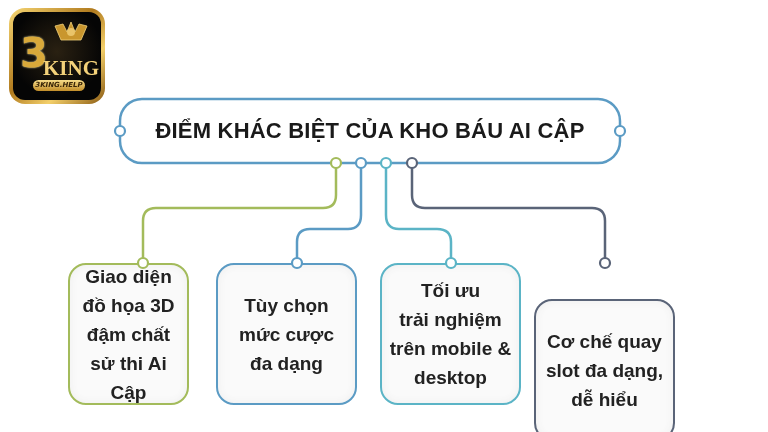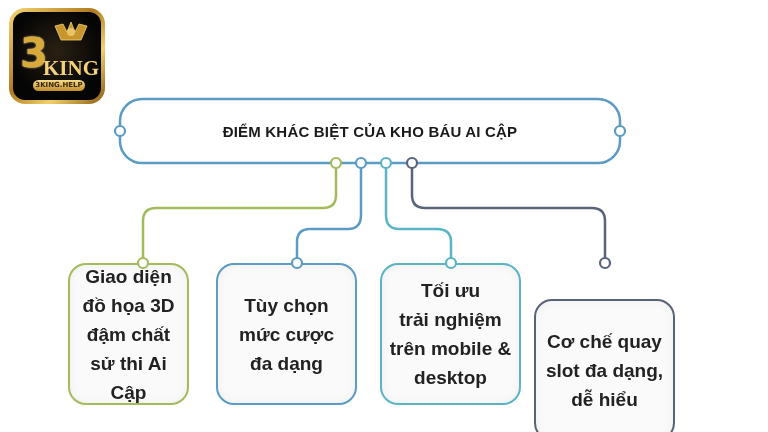--- a/index.html
+++ b/index.html
@@ -3,24 +3,24 @@
 <meta charset="utf-8">
 <style>
   html,body{margin:0;padding:0;}
   body{width:768px;height:432px;background:#ffffff;position:relative;overflow:hidden;font-family:"DejaVu Sans","Liberation Sans",sans-serif;}
   .logo{position:absolute;left:9px;top:8px;width:96px;height:96px;border-radius:16px;
     background:linear-gradient(135deg,#f7d774,#b07a1e 45%,#f3cf6a 70%,#8a5a12);padding:4px;box-sizing:border-box;}
   .logo-inner{width:100%;height:100%;border-radius:12px;background:radial-gradient(circle at 50% 45%,#2a2112,#050505 70%);position:relative;overflow:hidden;}
   .logo-three{position:absolute;left:7px;top:18px;font-family:"DejaVu Sans",sans-serif;font-weight:bold;font-size:40px;color:#d9a93a;text-shadow:0 0 2px #fff3b0;}
   .logo-king{position:absolute;left:30px;top:44px;font-family:Liberation Serif, serif;font-weight:bold;font-size:21px;color:#f4d27a;letter-spacing:0px;}
   .logo-crest{position:absolute;left:40px;top:8px;width:36px;height:24px;}
-  .logo-help{position:absolute;left:20px;top:68px;width:52px;height:11px;border-radius:6px;background:linear-gradient(#f6dc8a,#c28e2a);color:#3a2608;font-size:7px;font-weight:bold;text-align:center;line-height:11px;}
+  .logo-help{position:absolute;left:20px;top:68px;width:52px;height:11px;border-radius:6px;background:linear-gradient(#f6dc8a,#c28e2a);color:#3a2608;font-size:7px;font-weight:bold;text-align:center;line-height:11px;font-style:italic;}
   svg.links{position:absolute;left:0;top:0;}
   .title{position:absolute;left:120px;top:99px;width:500px;height:64px;display:flex;align-items:center;justify-content:center;
-    font-family:"Liberation Sans",sans-serif;font-weight:bold;font-size:15px;color:#1a1a1a;letter-spacing:0.2px;}
+    font-family:"Liberation Sans",sans-serif;font-weight:bold;font-size:22px;color:#1a1a1a;letter-spacing:0.2px;}
   .card{position:absolute;top:263px;height:142px;border-radius:18px;background:#fafafa;box-sizing:border-box;border:2.5px solid;
     display:flex;align-items:center;justify-content:center;text-align:center;
     font-family:"Liberation Sans",sans-serif;font-weight:bold;font-size:19px;line-height:29px;color:#222;box-shadow:inset 0 0 8px #eee;}
   .card span{white-space:pre-line;display:block;}
 </style>
 </head>
 <body>
 
 <div class="logo">
   <div class="logo-inner">

